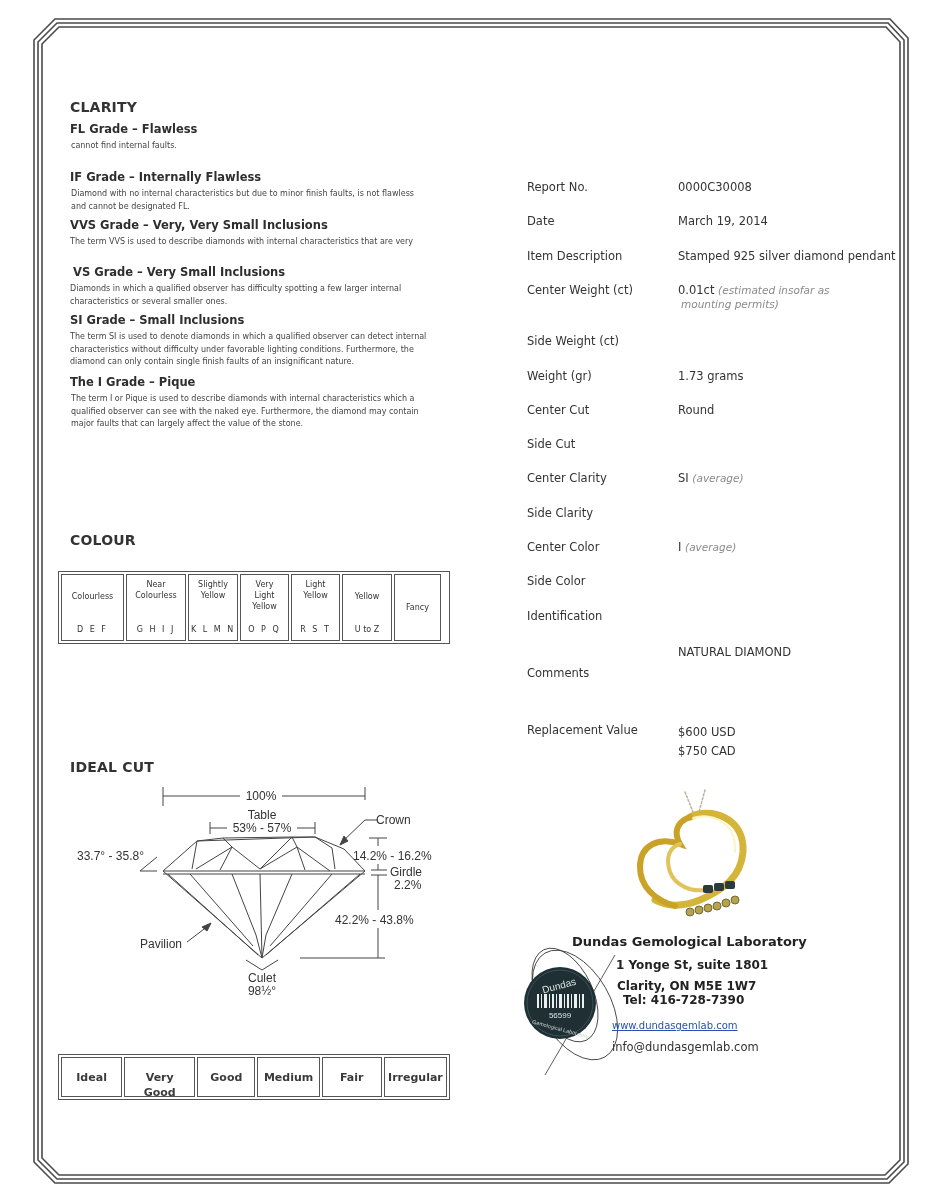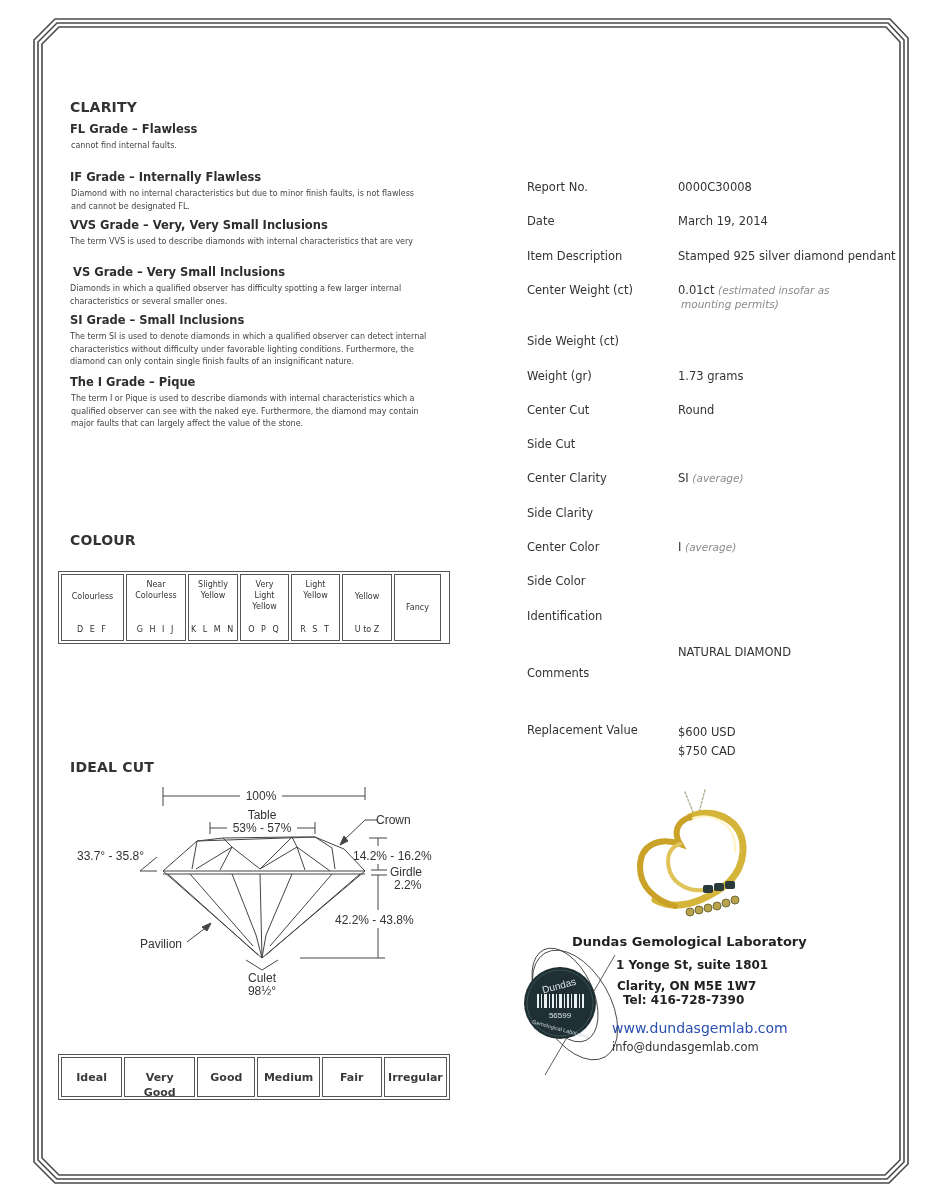--- a/index.html
+++ b/index.html
@@ -16,21 +16,21 @@
                 font-family:"DejaVu Sans", sans-serif; font-size:8px; color:#333; line-height:11px; padding:4px 1px 5px; }
   .ctab .cell .letters { letter-spacing:2px; }
   .ctab .cell.fancy { justify-content:center; }
   .cut-tab .cell { justify-content:flex-start; font-size:11px; line-height:15px; padding-top:12px; font-weight:bold; color:#3a3a3a; }
   .row-label { position:absolute; left:527px; font-family:"DejaVu Sans", sans-serif; font-size:11.5px; color:#333; }
   .row-value { position:absolute; left:678px; font-family:"DejaVu Sans", sans-serif; font-size:11.5px; color:#333; }
   .note { font-style:italic; color:#8a8a8a; font-size:10.5px; }
   .lab { position:absolute; font-family:"DejaVu Sans", sans-serif; color:#222; }
   .lab-name { font-weight:bold; font-size:13px; }
   .lab-bold { font-weight:bold; font-size:12px; }
-  .lab-link { font-size:14px; color:#2a4fb0; }
+  .lab-link { font-size:10px; color:#2a4fb0; text-decoration:underline; }
   .lab-plain { font-size:11.5px; color:#333; }
   .diag-txt { font-family:"Liberation Sans", sans-serif; font-size:12px; fill:#333; }
 </style>
 </head>
 <body>
 
 <svg class="frame" viewBox="0 0 927 1200">
   <g fill="none" stroke="#4a4a4a" stroke-width="1.6">
     <polygon points="55,19 890,19 908,38 908,1164 889,1183 55,1183 34,1162 34,40"></polygon>
     <polygon points="57,23 888,23 904,40 904,1162 887,1179 57,1179 38,1160 38,42"></polygon>

